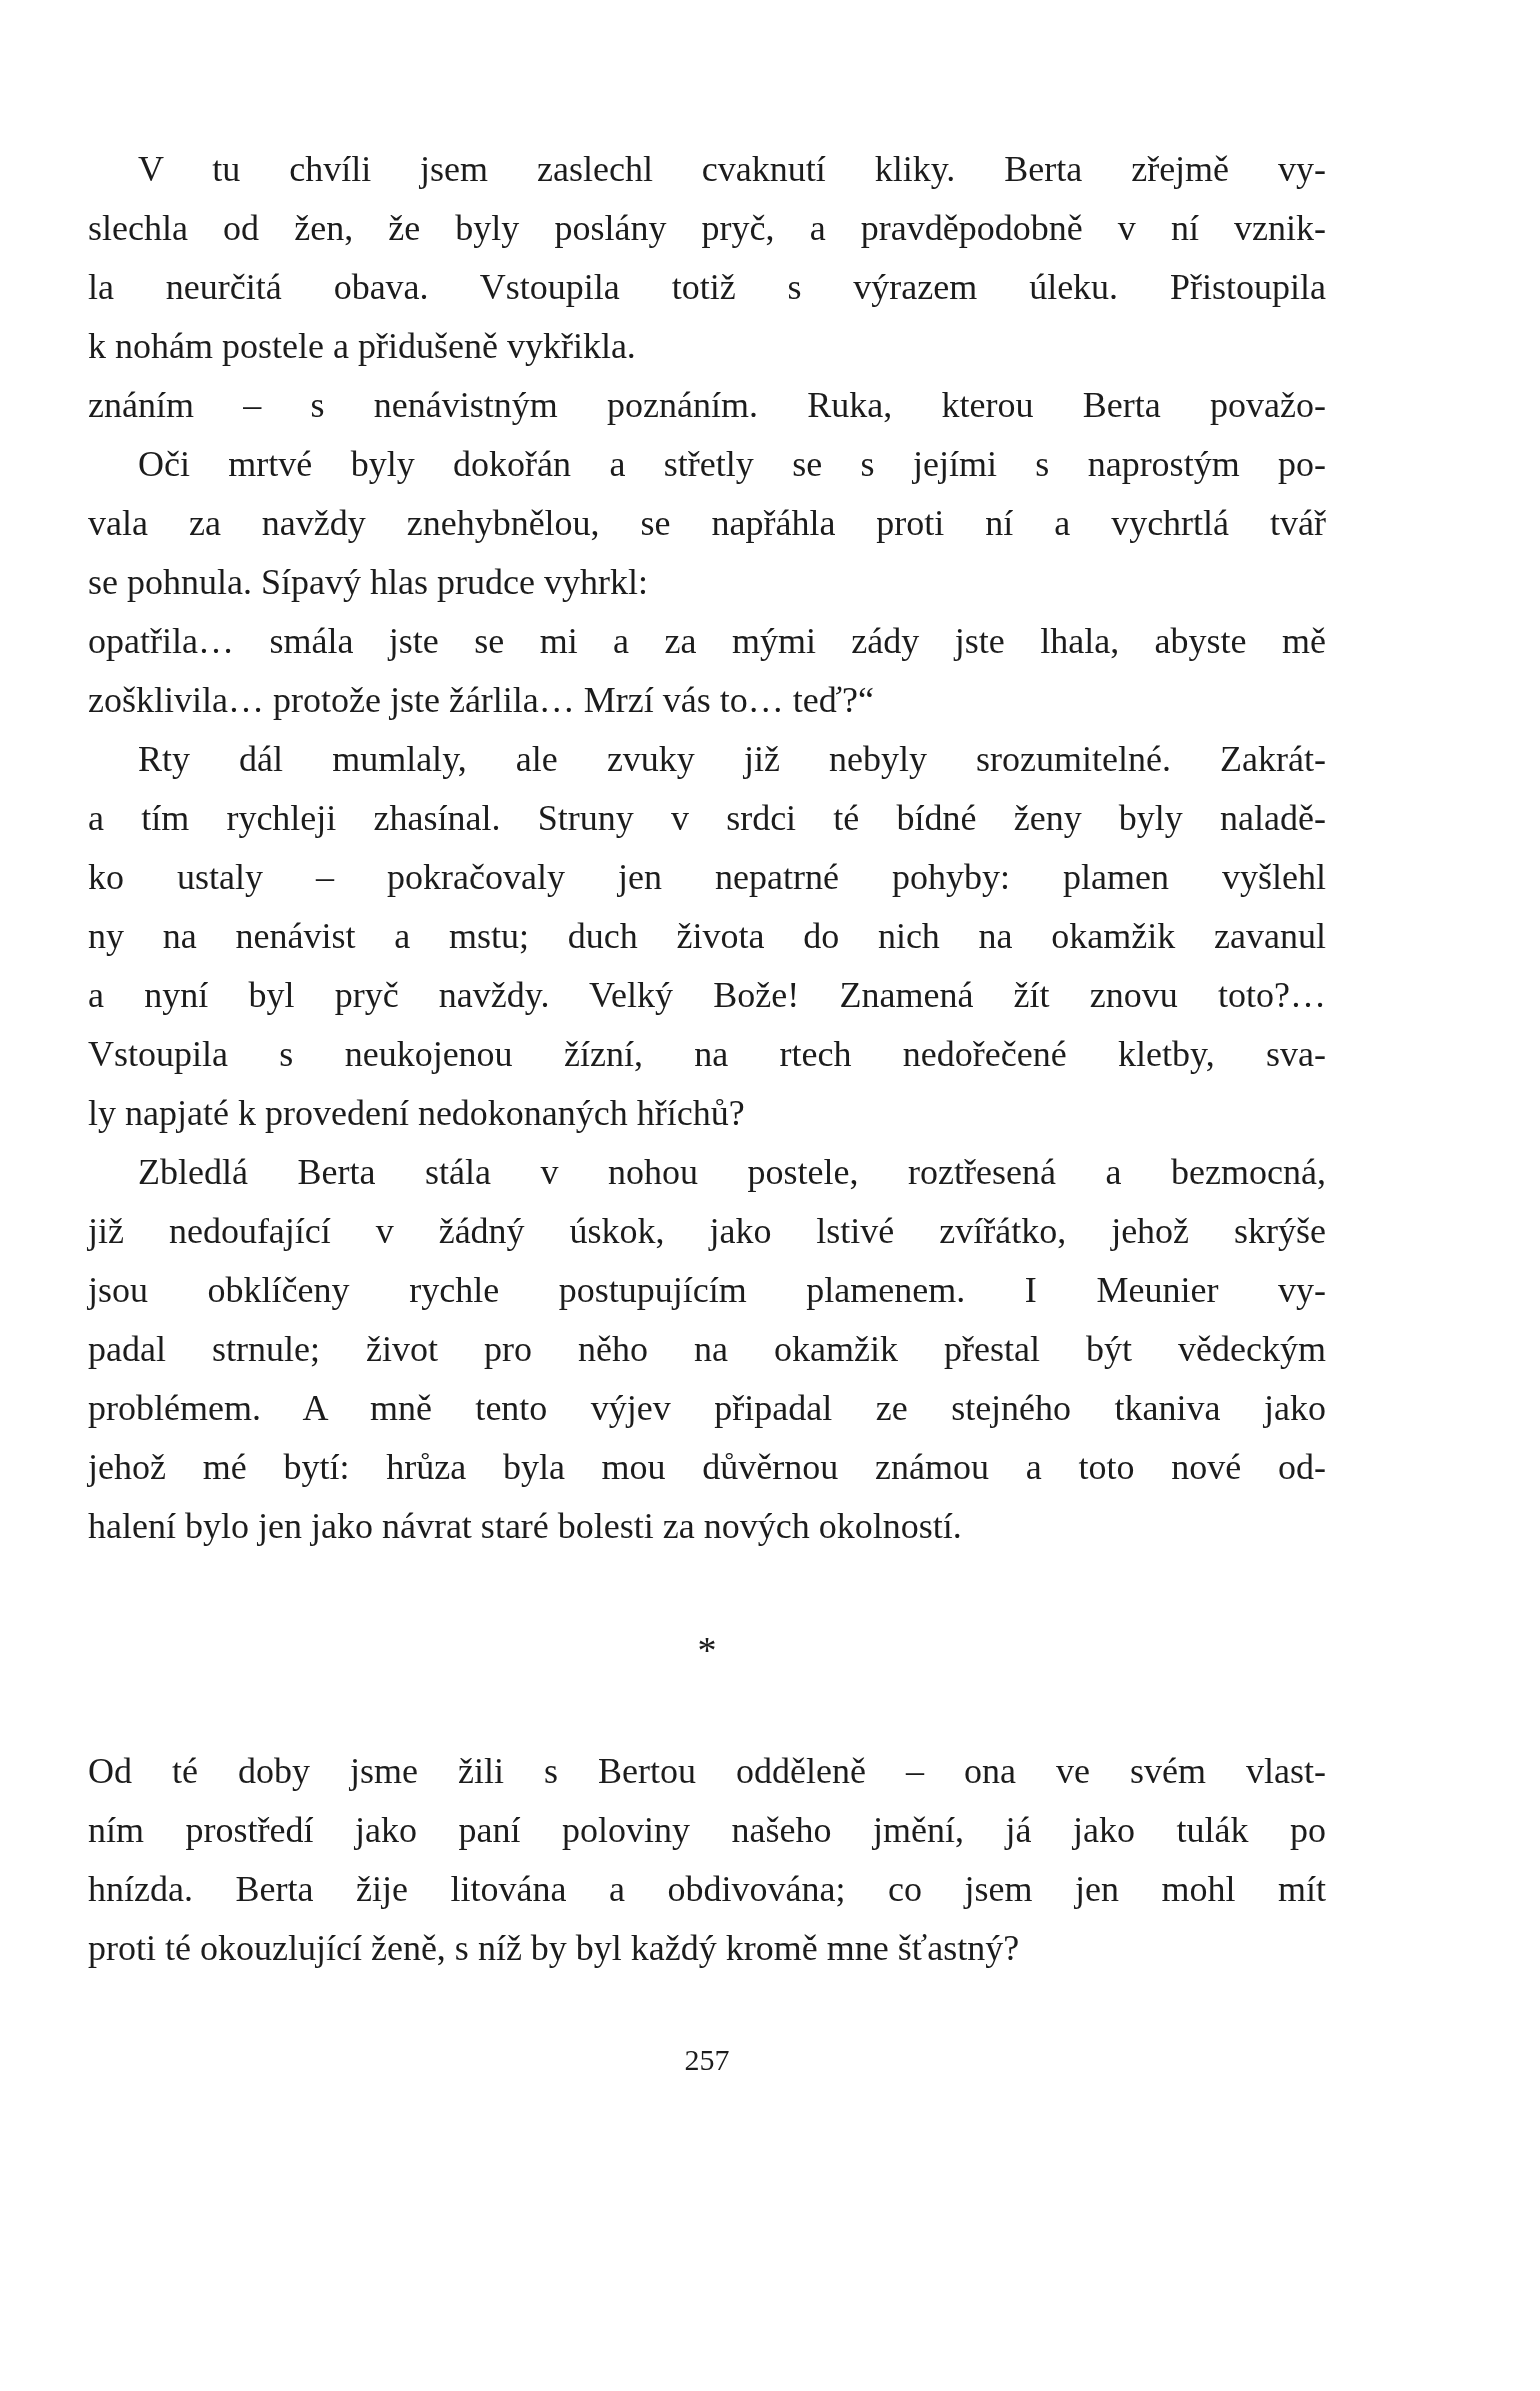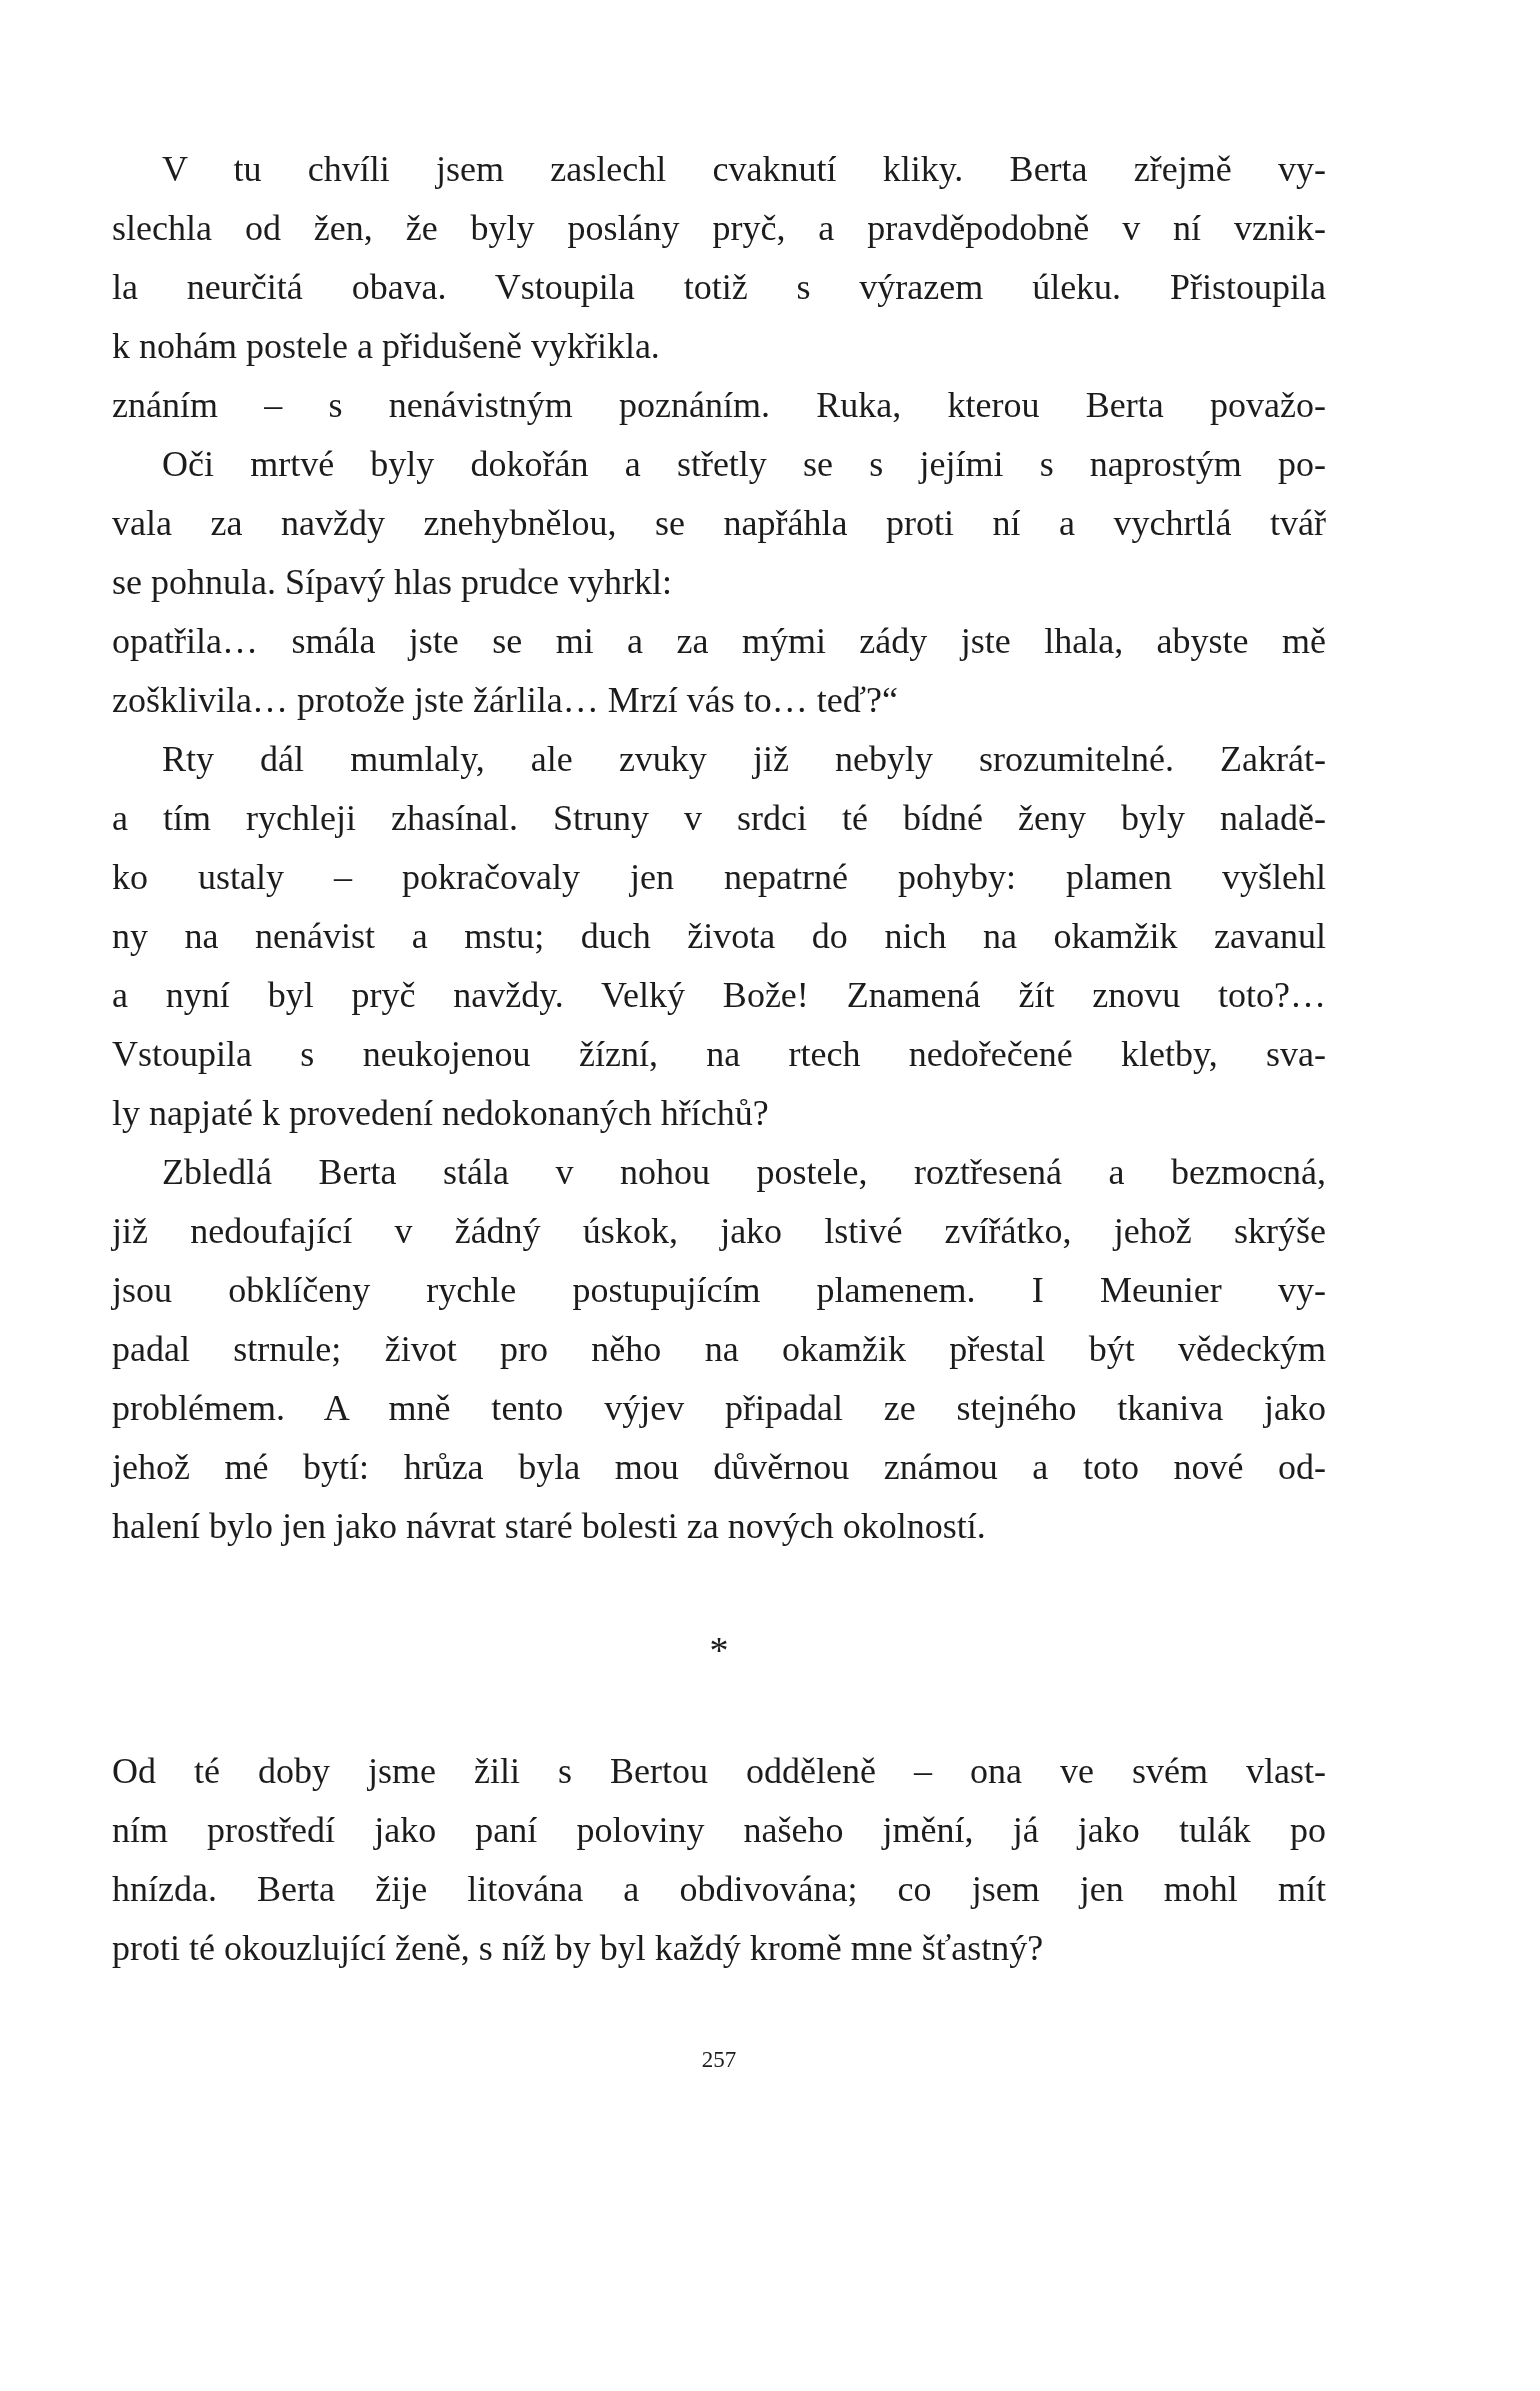--- a/index.html
+++ b/index.html
@@ -5,21 +5,21 @@
   html, body {
     margin: 0;
     padding: 0;
     background: #ffffff;
   }
   .page {
     position: relative;
     width: 1540px;
     height: 2391px;
     box-sizing: border-box;
-    padding: 140px 214px 0 112px;
+    padding: 140px 214px 0 88px;
     background: #ffffff;
     color: #1c1c1c;
     font-family: "Liberation Serif", "DejaVu Serif", serif;
     font-size: 36px;
     line-height: 59px;
     overflow: hidden;
   }
   .section {
     display: block;
   }
@@ -46,21 +46,21 @@
     margin-top: 65px;
     margin-bottom: 62px;
     height: 59px;
     font-size: 38px;
   }
   .page-number {
     text-align: left;
     text-align-last: center;
     margin-top: 52px;
     height: 59px;
-    font-size: 23px;
+    font-size: 30px;
   }
 </style>
 </head>
 <body>
 
 <div class="page">
 
   <div class="section">
       <div class="paragraph">
         <div class="line indent">V tu chvíli jsem zaslechl cvaknutí kliky. Berta zřejmě vy-</div>

